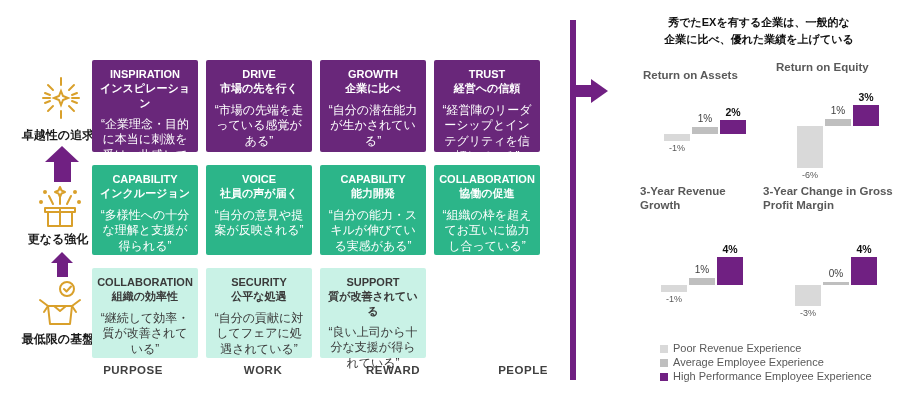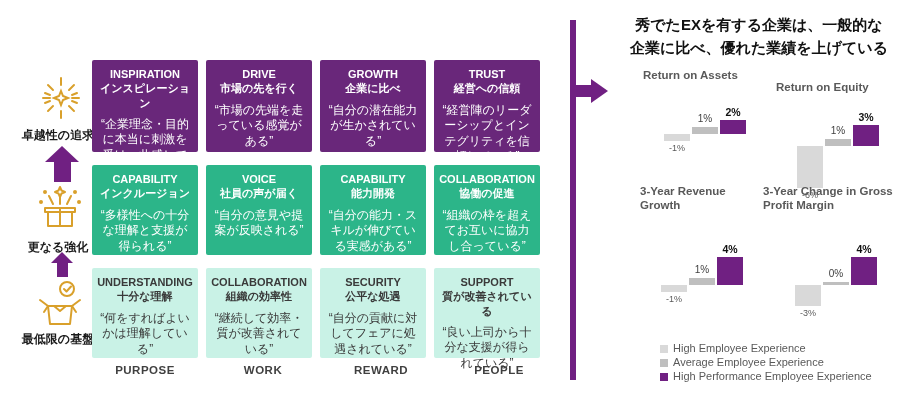--- a/index.html
+++ b/index.html
@@ -24,39 +24,39 @@
   .matrix{position:absolute;left:92px;top:60px;display:grid;
           grid-template-columns:repeat(4,106px);grid-template-rows:92px 90px 90px;
           column-gap:8px;row-gap:13px;}
   .card{border-radius:2px;padding:7px 5px 5px 5px;text-align:center;box-sizing:border-box;}
   .card.purple{background:#69277A;color:#ffffff;}
   .card.green{background:#2CB589;color:#ffffff;}
   .card.mint{background:#C9F2E6;color:#3A3A3A;}
   .card-title{font-size:11px;font-weight:bold;line-height:1.3;}
   .card-subtitle{font-size:11px;font-weight:bold;line-height:1.3;}
   .card-quote{font-size:12px;line-height:1.3;margin-top:7px;}
-  .footers{position:absolute;left:92px;top:364px;display:grid;
-           grid-template-columns:repeat(4,106px);column-gap:12px;}
+  .footers{position:absolute;left:80px;top:364px;display:grid;
+           grid-template-columns:repeat(4,106px);column-gap:24px;}
   .footer-cell{text-align:center;font-size:11.5px;font-weight:bold;color:#404040;letter-spacing:.5px;}
 
   
   .divider-line{position:absolute;left:570px;top:20px;width:6px;height:360px;background:#702082;}
   .divider-arrow-stem{position:absolute;left:576px;top:85px;width:15px;height:12px;background:#702082;}
   .divider-arrow-head{position:absolute;left:591px;top:79px;width:0;height:0;
                       border-top:12px solid transparent;border-bottom:12px solid transparent;
                       border-left:17px solid #702082;}
 
   
   .rp-heading{position:absolute;left:618px;top:14px;width:282px;text-align:center;
-              font-size:15px;font-weight:bold;color:#111;line-height:1.5;}
+              font-size:11px;font-weight:bold;color:#111;line-height:1.5;}
   .mini-chart{position:absolute;}
   .chart-title{font-size:11.5px;font-weight:bold;color:#595959;line-height:1.25;}
   .plot{position:relative;width:82px;height:92px;margin:0 auto;}
   #chart-0{left:643px;top:68px;width:124px;} #chart-0 .plot{margin-top:12px;}
-  #chart-1{left:776px;top:80px;width:124px;} #chart-1 .plot{margin-top:12px;}
+  #chart-1{left:776px;top:60px;width:124px;} #chart-1 .plot{margin-top:12px;}
   #chart-2{left:640px;top:184px;width:124px;} #chart-2 .plot{margin-top:32px;}
   #chart-3{left:763px;top:184px;width:146px;} #chart-3 .plot{margin-top:32px;}
   .bar{position:absolute;width:26px;}
   .lbl{position:absolute;width:26px;text-align:center;font-size:10px;color:#404040;}
   .lbl.neg{font-size:9px;color:#595959;}
   .lbl.hi{font-weight:bold;color:#111;font-size:10.5px;}
 
   .legend{position:absolute;left:660px;top:342px;}
   .legend-row{display:flex;align-items:center;margin-bottom:1px;}
   .legend-swatch{width:8px;height:8px;margin-right:5px;flex:0 0 auto;}
@@ -98,21 +98,21 @@
       <line x1="27" y1="22" x2="27" y2="15"></line>
       <line x1="20" y1="22" x2="16" y2="14"></line>
       <line x1="34" y1="22" x2="38" y2="14"></line>
       <polygon points="27,5 28.5,8.5 32,10 28.5,11.5 27,15 25.5,11.5 22,10 25.5,8.5" fill="none"></polygon>
       <circle cx="12" cy="10" r="1" fill="#D9A02B"></circle>
         <circle cx="42" cy="10" r="1" fill="#D9A02B"></circle>
       <circle cx="8" cy="20" r="1" fill="#D9A02B"></circle>
         <circle cx="46" cy="20" r="1" fill="#D9A02B"></circle>
     </svg>
   </div>
-  <div class="rail-label" style="top:239px;">更なる強化</div>
+  <div class="rail-label" style="top:231px;">更なる強化</div>
   <div class="arrow-up arrow-small" style="left:51px;top:252px;">
     <div class="arrow-head"></div>
       <div class="arrow-stem"></div>
   </div>
 
   <div class="rail-icon" style="left:34px;top:278px;">
     <svg width="52" height="50" viewBox="0 0 52 50" fill="none" stroke="#D9A02B" stroke-width="2" stroke-linecap="round" stroke-linejoin="round">
       <path d="M14 28 L38 28 L36 46 L16 46 Z"></path>
       <path d="M14 28 L6 22"></path>
         <path d="M38 28 L46 22"></path>
@@ -162,25 +162,20 @@
       <div class="card-subtitle">能力開発</div>
       <div class="card-quote">“自分の能力・スキルが伸びている実感がある”</div>
     </div>
     <div class="card green">
       <div class="card-title">COLLABORATION</div>
       <div class="card-subtitle">協働の促進</div>
       <div class="card-quote">“組織の枠を超えてお互いに協力し合っている”</div>
     </div>
 
     <div class="card mint">
-      <div class="card-title">UNDERSTANDING</div>
-      <div class="card-subtitle">十分な理解</div>
-      <div class="card-quote">“何をすればよいかは理解している”</div>
-    </div>
-    <div class="card mint">
       <div class="card-title">COLLABORATION</div>
       <div class="card-subtitle">組織の効率性</div>
       <div class="card-quote">“継続して効率・質が改善されている”</div>
     </div>
     <div class="card mint">
       <div class="card-title">SECURITY</div>
       <div class="card-subtitle">公平な処遇</div>
       <div class="card-quote">“自分の貢献に対してフェアに処遇されている”</div>
     </div>
     <div class="card mint">
@@ -247,21 +242,21 @@
         <div class="bar" style="left: 28px; width: 26px; height: 3px; top: 37px; background: rgb(191, 191, 191);"></div>
         <div class="lbl" style="left: 28px; top: 23px;">0%</div>
         <div class="bar" style="left: 56px; width: 26px; height: 28px; top: 12px; background: rgb(112, 32, 130);"></div>
         <div class="lbl hi" style="left: 56px; top: -2px;">4%</div>
       </div>
   </div>
 
   <div class="legend">
     <div class="legend-row">
       <span class="legend-swatch" style="background: rgb(217, 217, 217);"></span>
-      <span class="legend-label">High Employee Experience</span>
+      <span class="legend-label">Poor Revenue Experience</span>
     </div>
     <div class="legend-row">
       <span class="legend-swatch" style="background: rgb(191, 191, 191);"></span>
       <span class="legend-label">Average Employee Experience</span>
     </div>
     <div class="legend-row">
       <span class="legend-swatch" style="background: rgb(112, 32, 130);"></span>
       <span class="legend-label">High Performance Employee Experience</span>
     </div>
   </div>

